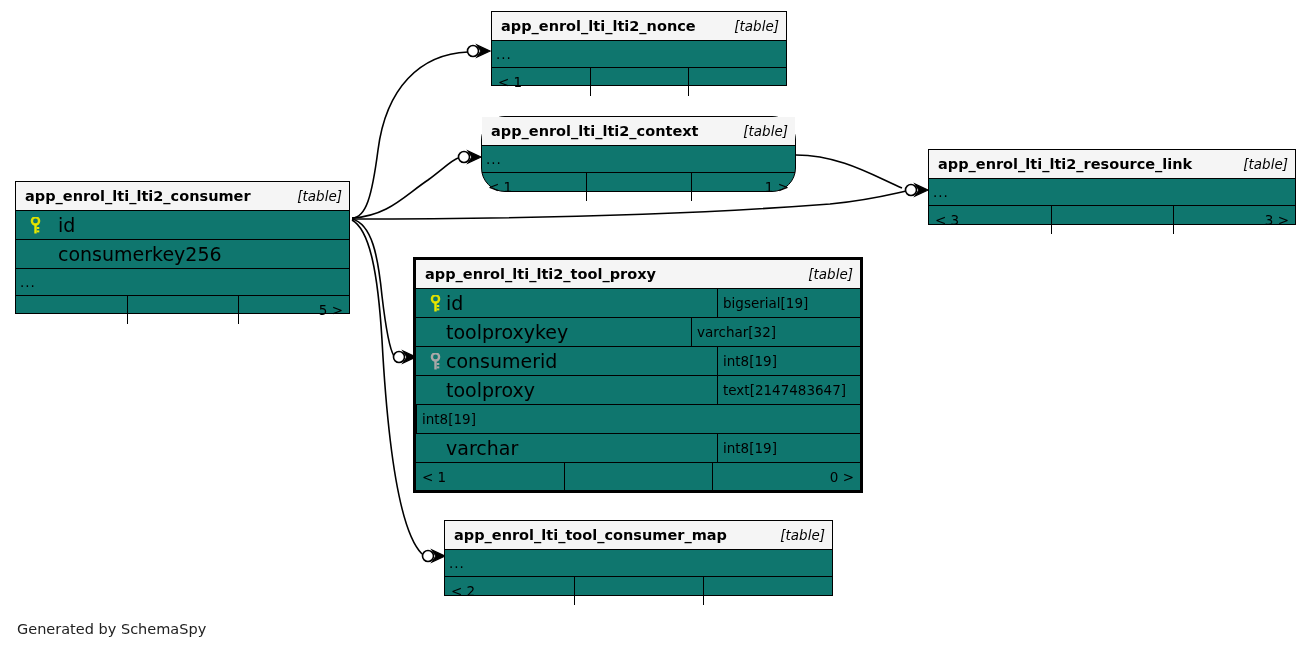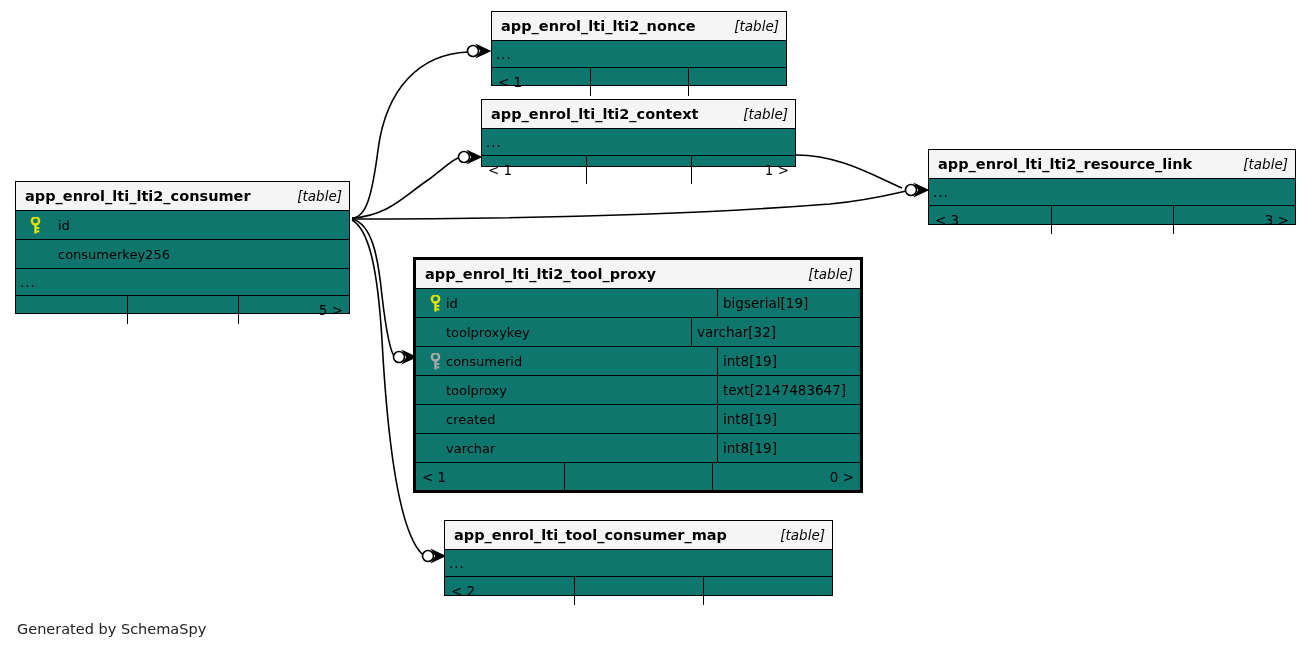--- a/index.html
+++ b/index.html
@@ -92,21 +92,21 @@
     white-space: nowrap;
   }
   .keyslot {
     width: 22px;
     flex: 0 0 22px;
     display: flex;
     align-items: center;
     justify-content: center;
   }
   .col-label {
-    font-size: 13px;
+    font-size: 19px;
     color: #000000;
     white-space: nowrap;
   }
   .indent-1 { padding-left: 12px; }
   .ellipsis-row {
     display: flex;
     align-items: center;
     height: 27px;
     border-bottom: 1px solid #000000;
     box-sizing: border-box;
@@ -188,21 +188,21 @@
       <span class="tbl-tag">[table]</span>
     </div>
     <div class="ellipsis-row">...</div>
     <div class="tbl-footer">
       <div class="foot-cell foot-left">&lt; 1</div>
       <div class="foot-cell"></div>
       <div class="foot-cell foot-right"></div>
     </div>
   </div>
 
-  <div class="table-node" style="left:481px; top:99px; width:315px; height:68px;">
+  <div class="table-node" style="left:481px; top:116px; width:315px; height:76px;border-radius:24px;">
     <div class="tbl-header">
       <span class="tbl-name">app_enrol_lti_lti2_context</span>
       <span class="tbl-tag">[table]</span>
     </div>
     <div class="ellipsis-row">...</div>
     <div class="tbl-footer">
       <div class="foot-cell foot-left">&lt; 1</div>
       <div class="foot-cell"></div>
       <div class="foot-cell foot-right">1 &gt;</div>
     </div>
@@ -299,24 +299,20 @@
 
     <div class="tbl-row">
       <div class="col-left">
         <span class="keyslot"></span>
         <span class="col-label">toolproxy</span>
       </div>
       <div class="col-type" style="width:143px;">text[2147483647]</div>
     </div>
 
     <div class="tbl-row">
-      <div class="col-left">
-        <span class="keyslot"></span>
-        <span class="col-label">created</span>
-      </div>
       <div class="col-type" style="width:143px;">int8[19]</div>
     </div>
 
     <div class="tbl-row">
       <div class="col-left">
         <span class="keyslot"></span>
         <span class="col-label">varchar</span>
       </div>
       <div class="col-type" style="width:143px;">int8[19]</div>
     </div>

